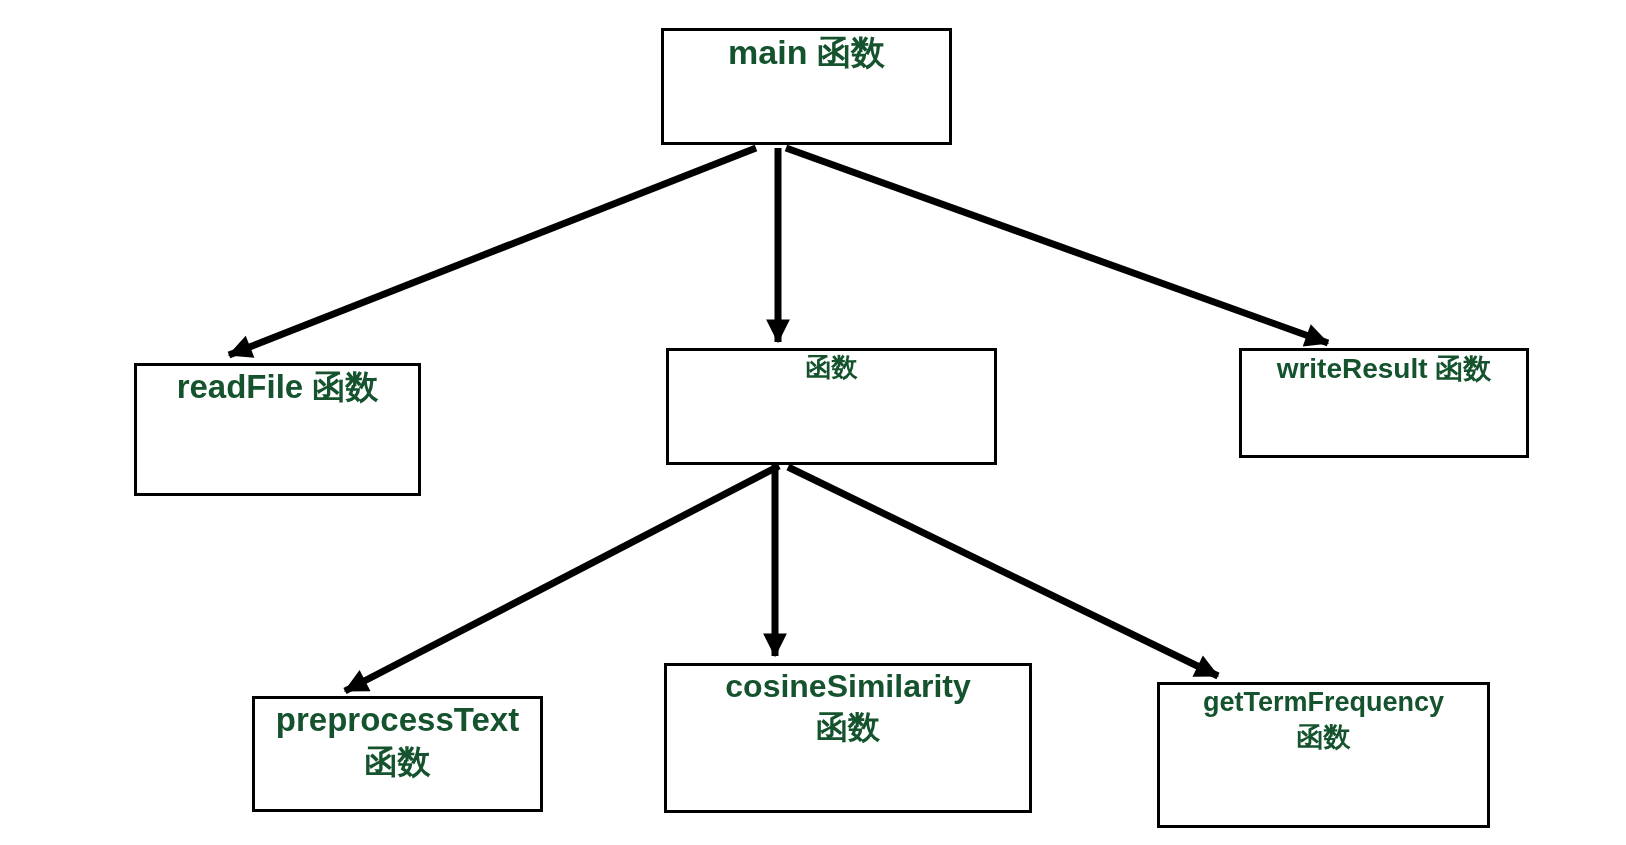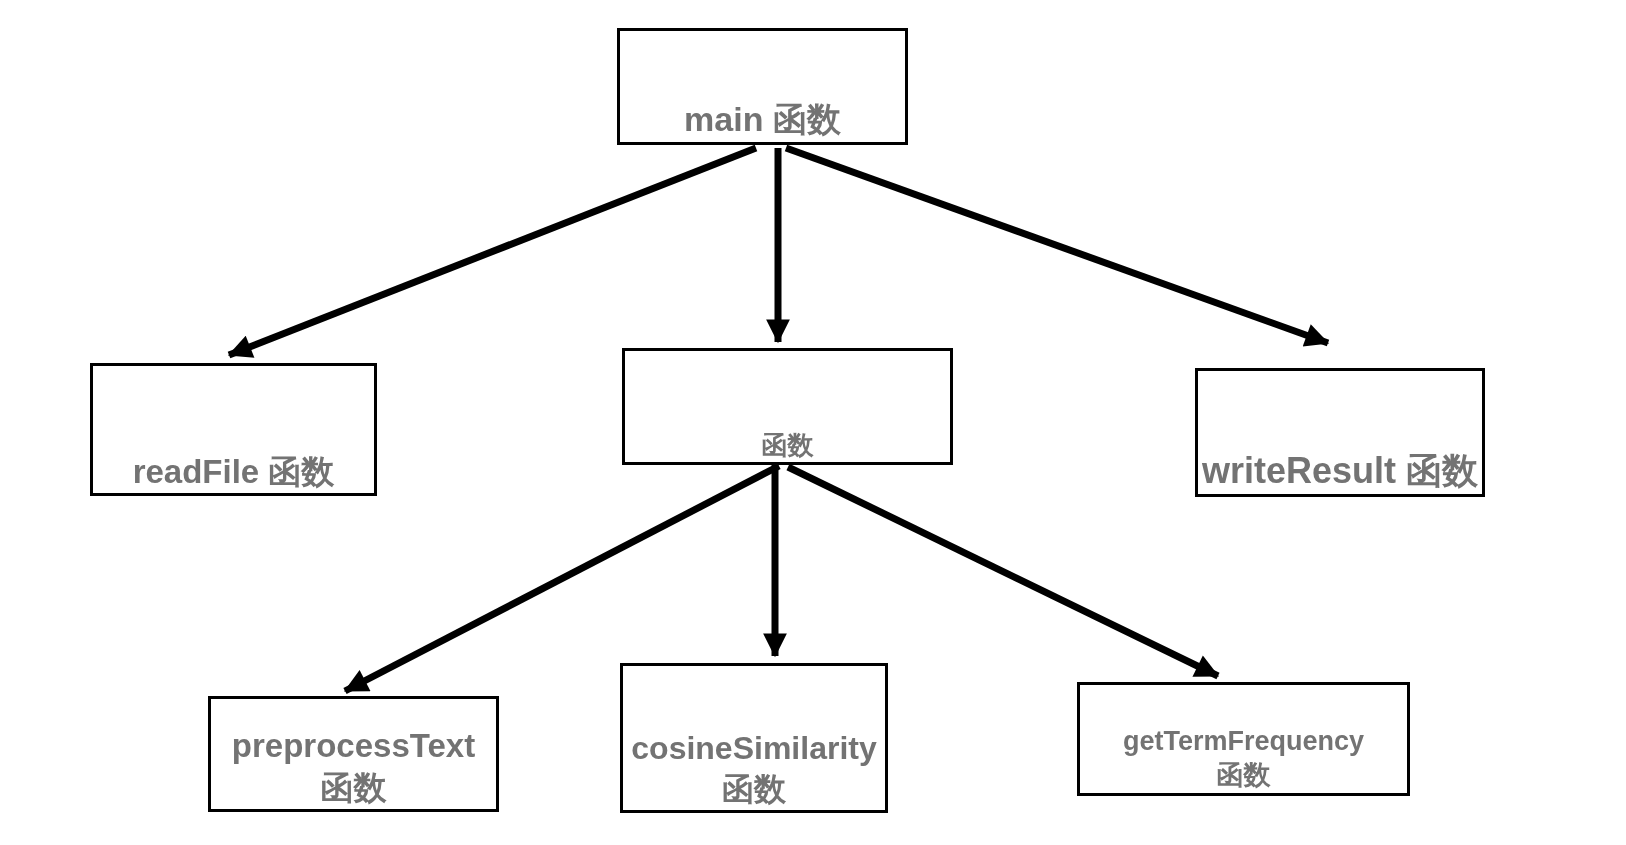--- a/index.html
+++ b/index.html
@@ -24,38 +24,39 @@
     pointer-events: none;
   }
   .node {
     position: absolute;
     box-sizing: border-box;
     background: #ffffff;
     border: 3px solid #000000;
     display: flex;
     flex-direction: column;
     align-items: center;
-    justify-content: flex-end;
+    justify-content: flex-start;
     text-align: center;
-    color: #737373;
+    color: #14532d;
     font-weight: 700;
     line-height: 1.28;
+    margin-left: 44px;
   }
   .node span { display: block; white-space: nowrap; }
 
   
   .node-main            { left: 617px;  top: 28px;  width: 291px; height: 117px; font-size: 34px; }
   
   .node-readfile        { left: 90px;   top: 363px; width: 287px; height: 133px; font-size: 33px; }
   .node-calcsim         { left: 622px;  top: 348px; width: 331px; height: 117px; font-size: 26px; }
-  .node-writeresult     { left: 1195px; top: 368px; width: 290px; height: 129px; font-size: 36px; }
+  .node-writeresult     { left: 1195px; top: 348px; width: 290px; height: 110px; font-size: 28px; }
   
   .node-preprocess      { left: 208px;  top: 696px; width: 291px; height: 116px; font-size: 33px; }
-  .node-cosinesim       { left: 620px;  top: 663px; width: 268px; height: 150px; font-size: 32px; }
-  .node-gettermfreq     { left: 1077px; top: 682px; width: 333px; height: 114px; font-size: 27px; }
+  .node-cosinesim       { left: 620px;  top: 663px; width: 368px; height: 150px; font-size: 32px; }
+  .node-gettermfreq     { left: 1113px; top: 682px; width: 333px; height: 146px; font-size: 27px; }
 </style>
 </head>
 <body>
 
 <div class="canvas">
 
   <svg class="edges-layer" width="1626" height="845" viewBox="0 0 1626 845" xmlns="http://www.w3.org/2000/svg">
     <defs>
       <marker id="arrowhead" viewBox="0 0 10 10" refX="9.5" refY="5" markerWidth="4.2" markerHeight="3.4" orient="auto" markerUnits="strokeWidth">
         <path d="M 0 0 L 10 5 L 0 10 z" fill="#000000"></path>

